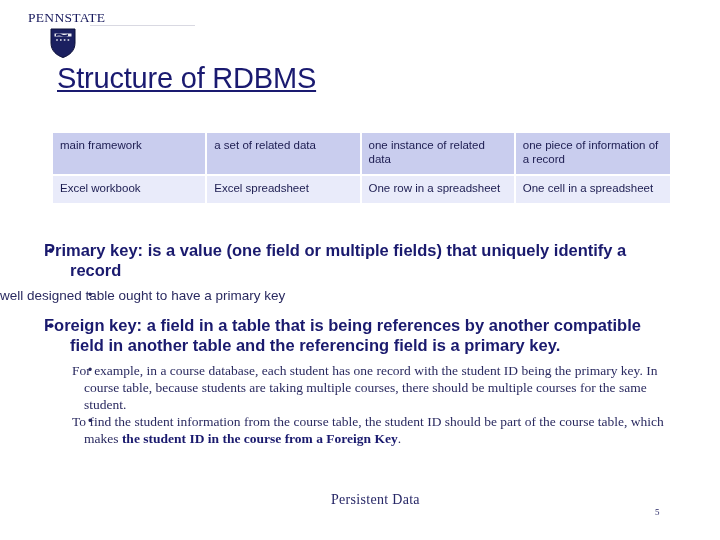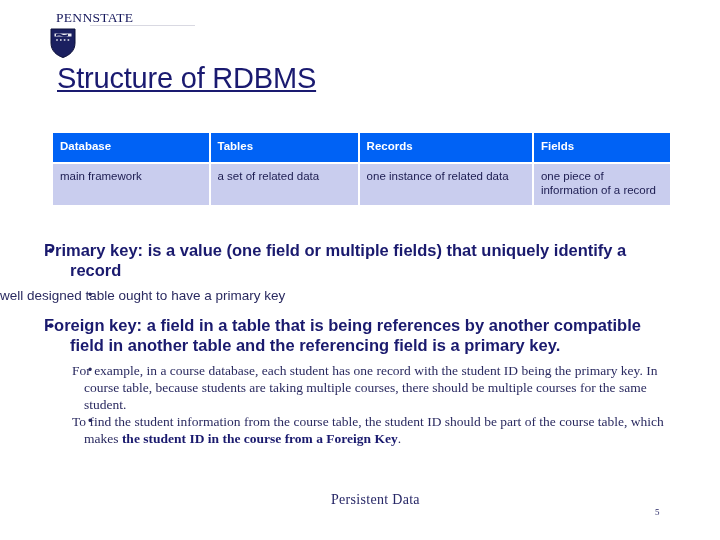--- a/index.html
+++ b/index.html
@@ -27,21 +27,20 @@
   #logo-wordmark {
     font-family: "Liberation Serif", serif;
     font-size: 13.5px;
     letter-spacing: 0.3px;
     color: #16185c;
     font-weight: 400;
     position: absolute;
     left: 14px;
     top: 4px;
     white-space: nowrap;
-    margin-left: 28px;
   }
   #logo-rule {
     position: absolute;
     left: 76px;
     top: 19px;
     width: 105px;
     height: 1px;
     background: #d9d9e2;
   }
   #logo-shield {
@@ -208,32 +207,32 @@
       </g>
       <path d="M1 1 H25 V15 C25 23 19 27.5 13 29.5 C7 27.5 1 23 1 15 Z" fill="none" stroke="#0d1038" stroke-width="1"></path>
     </svg>
   </div>
 </div>
 
 <div id="slide-title">Structure of RDBMS</div>
 
 <table id="struct-table">
   <tbody>
-    <tr class="hdr">
-      <th style="width:25.5%">Database</th>
-      <th style="width:24%">Tables</th>
-      <th style="width:28.5%">Records</th>
-      <th style="width:22%">Fields</th>
-    </tr>
     <tr class="r1">
       <td>main framework</td>
       <td>a set of related data</td>
       <td>one instance of related data</td>
       <td>one piece of information of a record</td>
     </tr>
+    <tr class="r2">
+      <td>Excel workbook</td>
+      <td>Excel spreadsheet</td>
+      <td>One row in a spreadsheet</td>
+      <td>One cell in a spreadsheet</td>
+    </tr>
   </tbody>
 </table>
 
 <div id="body-content">
 
   <div class="b1">
     <span class="dot">•</span>
     <span class="bt">Primary key: is a value (one field or multiple fields) that uniquely identify a record</span>
   </div>
 

